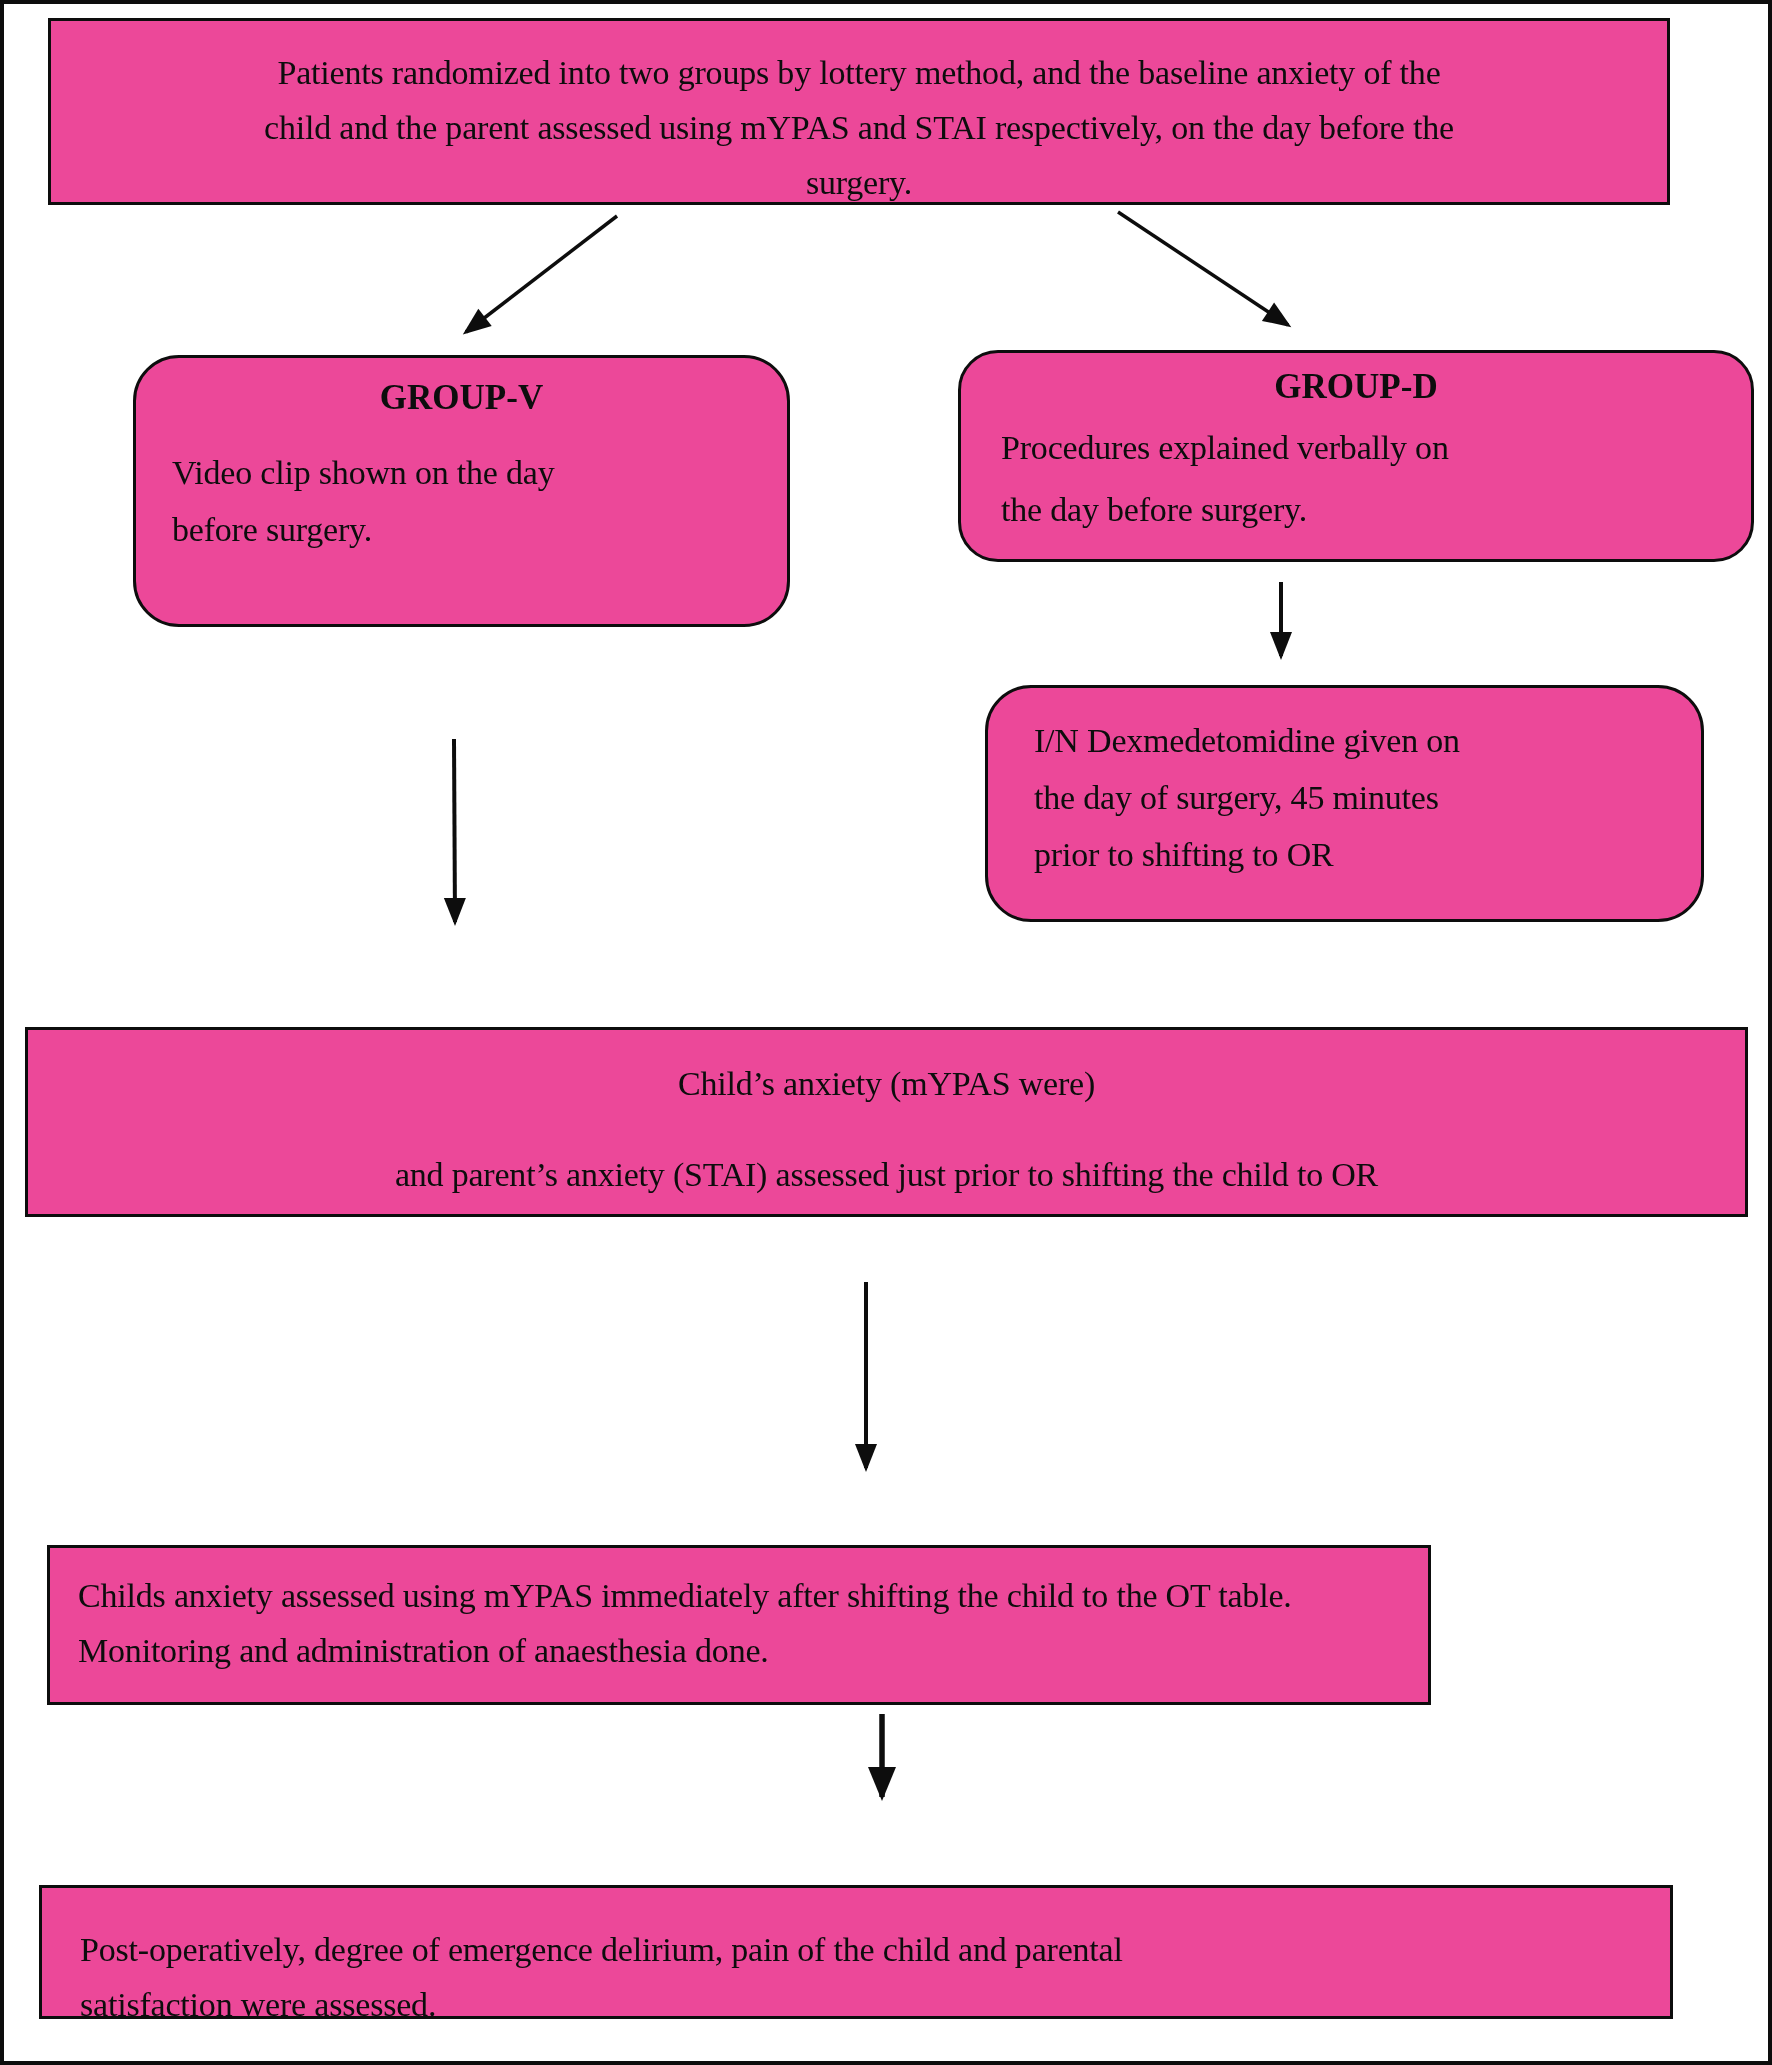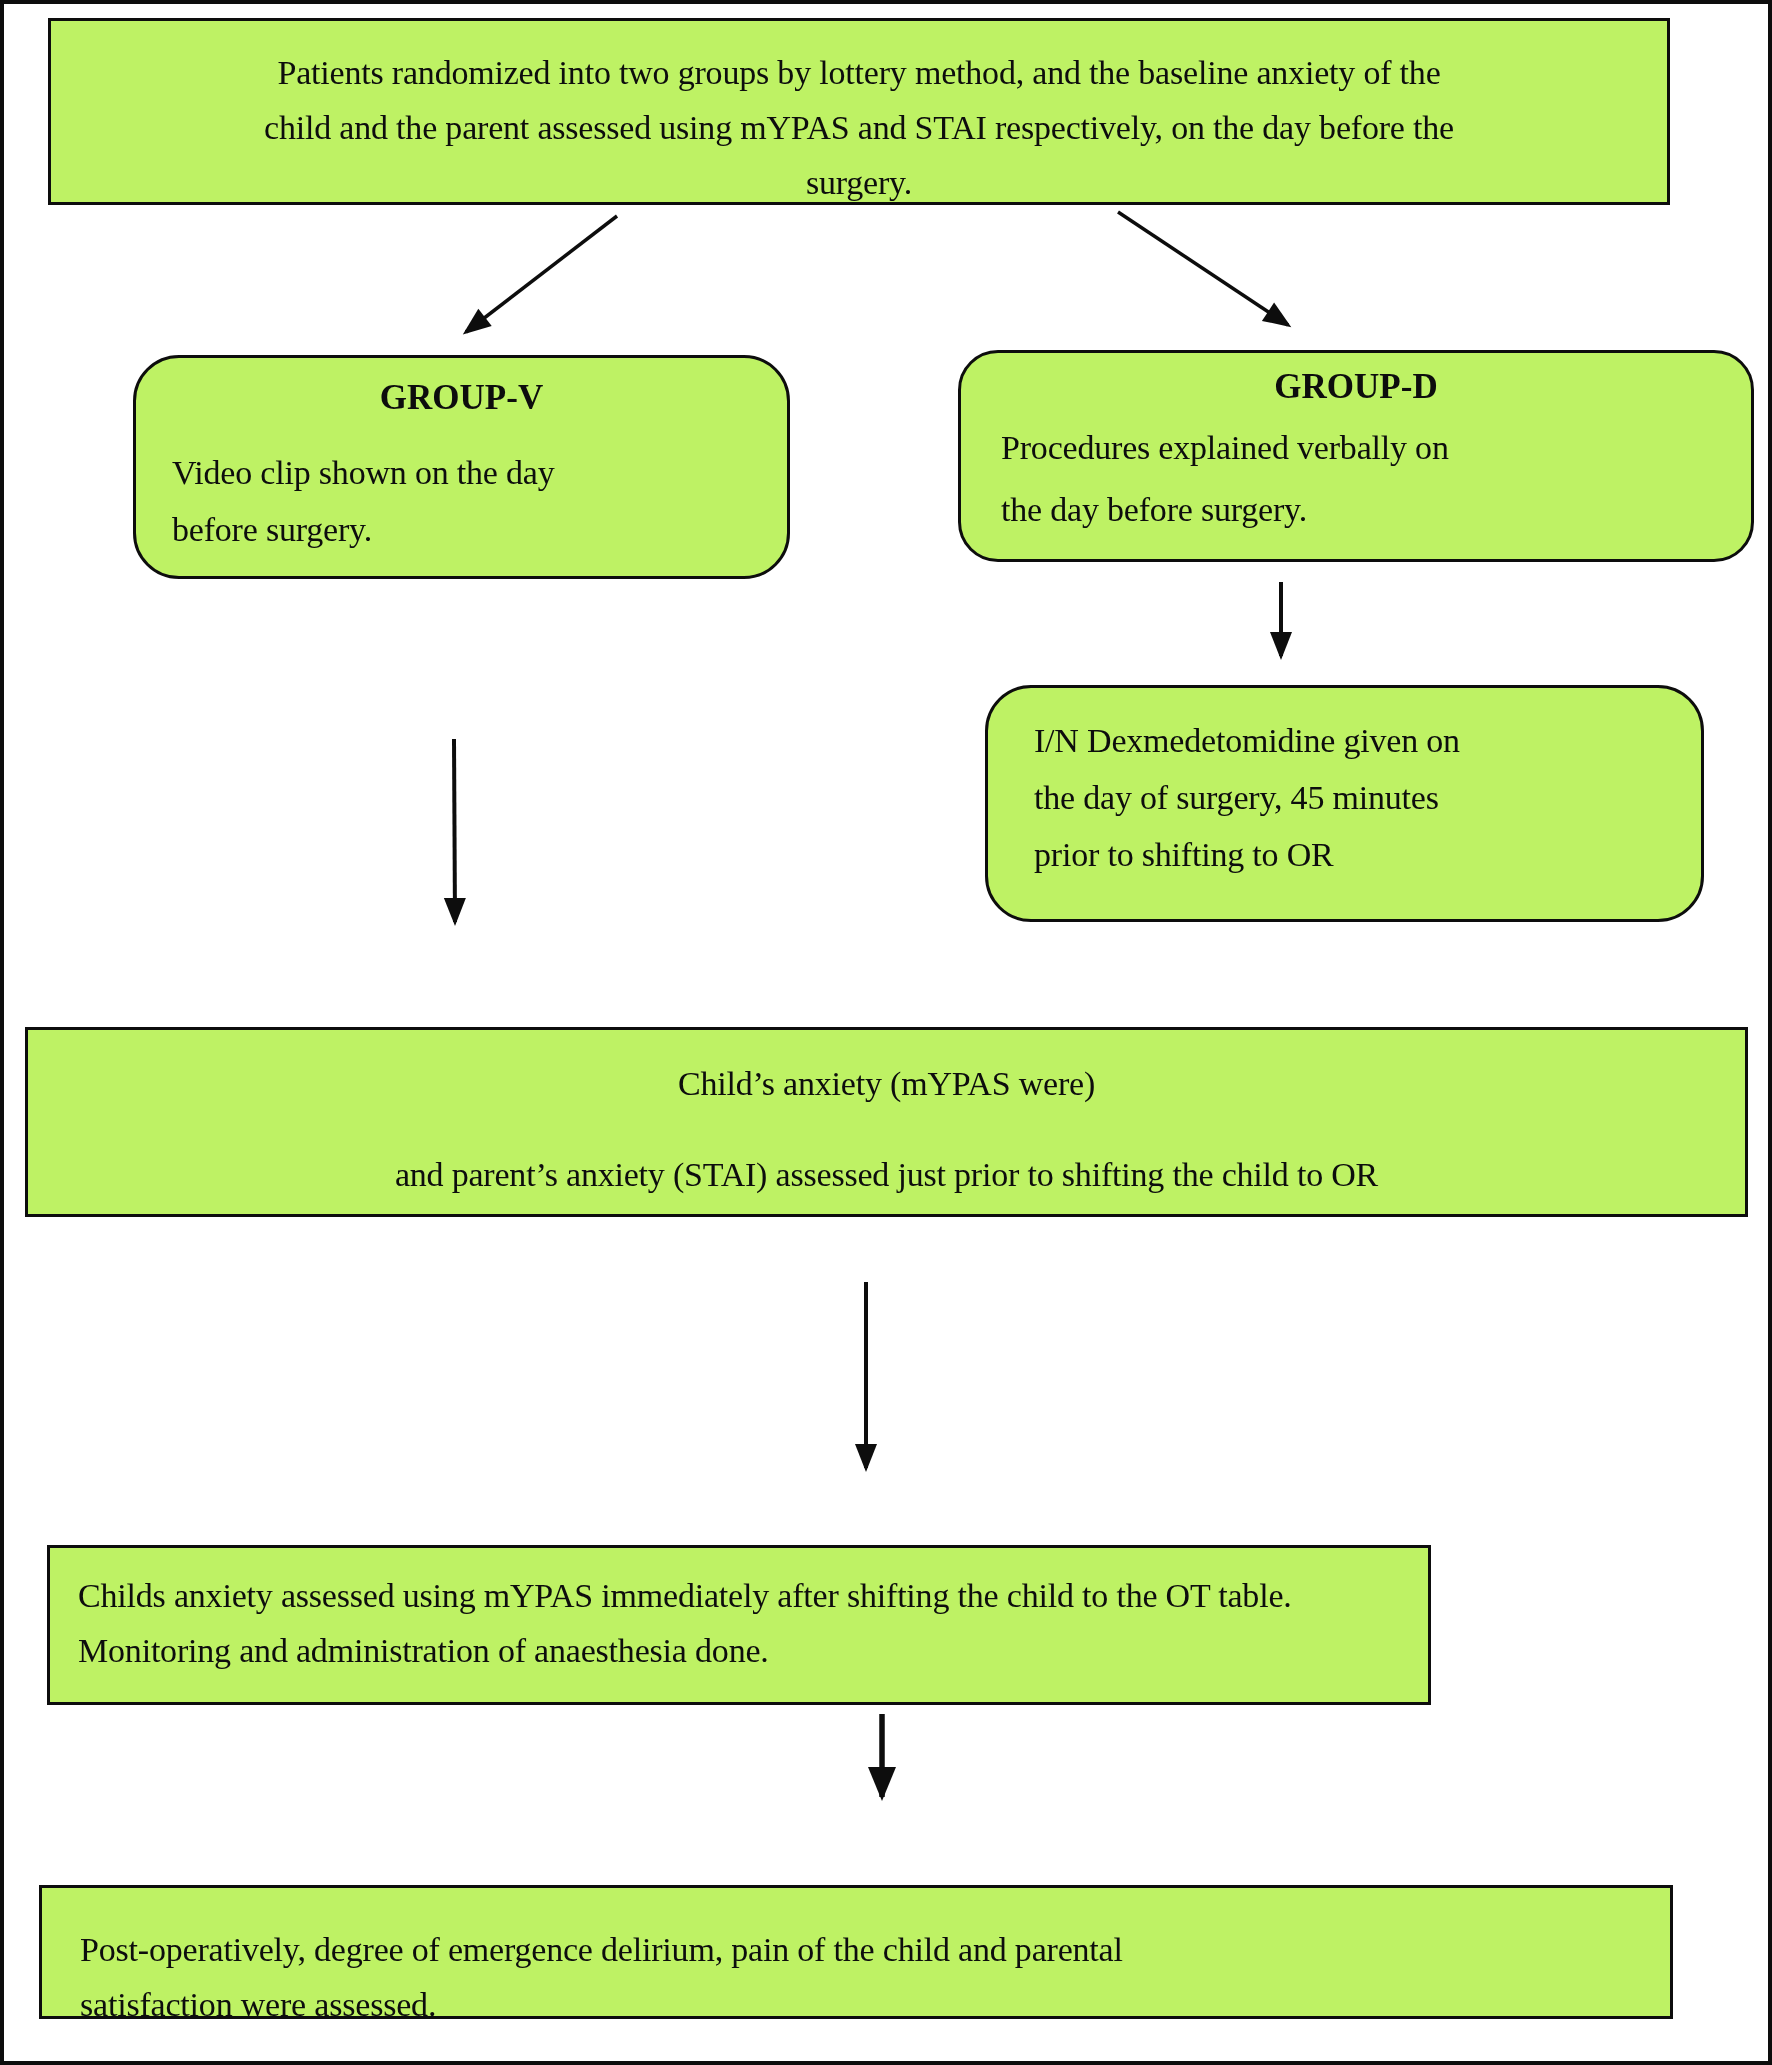--- a/index.html
+++ b/index.html
@@ -16,21 +16,21 @@
   }
   #arrow-layer {
     position: absolute;
     left: 0; top: 0;
     width: 1764px; height: 2057px;
     pointer-events: none;
   }
   .node {
     position: absolute;
     border: 3px solid #0d0d0d;
-    background: #bef264;
+    background: #ec4899;
     box-sizing: border-box;
   }
   .node.rounded { border-radius: 46px; }
   .node.rounded.r40 { border-radius: 40px; }
   .body {
     margin: 0;
     font-size: 34px;
     line-height: 55px;
     letter-spacing: -0.2px;
   }
@@ -79,21 +79,21 @@
   </svg>
 
   <div class="node" style="left:44px; top:14px; width:1622px; height:187px">
     <p class="body center pad-top-box">
       <span class="ln">Patients randomized into two groups by lottery method, and the baseline anxiety of the</span>
       <span class="ln">child and the parent assessed using mYPAS and STAI respectively, on the day before the</span>
       <span class="ln">surgery.</span>
     </p>
   </div>
 
-  <div class="node rounded" style="left:129px; top:351px; width:657px; height:224px">
+  <div class="node rounded" style="left:129px; top:351px; width:657px; height:272px">
     <h3 class="title groupv-title">GROUP-V</h3>
     <p class="body left groupv-body">
       <span class="ln">Video clip shown on the day</span>
       <span class="ln">before surgery.</span>
     </p>
   </div>
 
   <div class="node rounded r40" style="left:954px; top:346px; width:796px; height:212px">
     <h3 class="title groupd-title">GROUP-D</h3>
     <p class="body left groupd-body">

